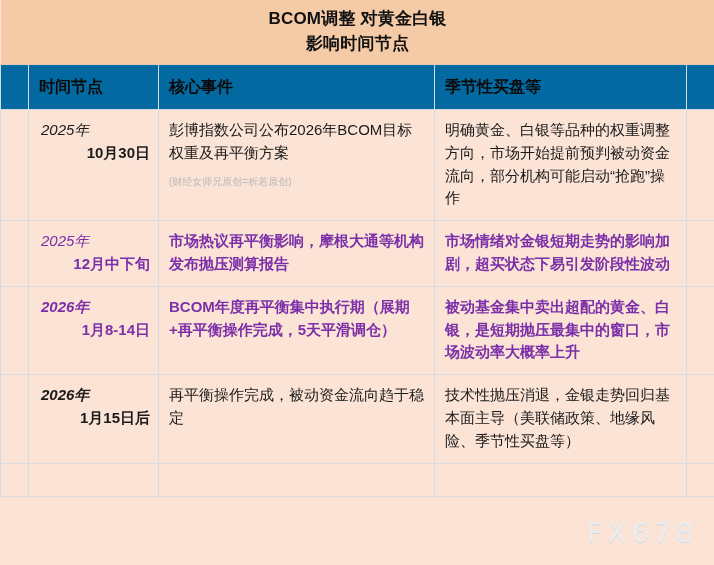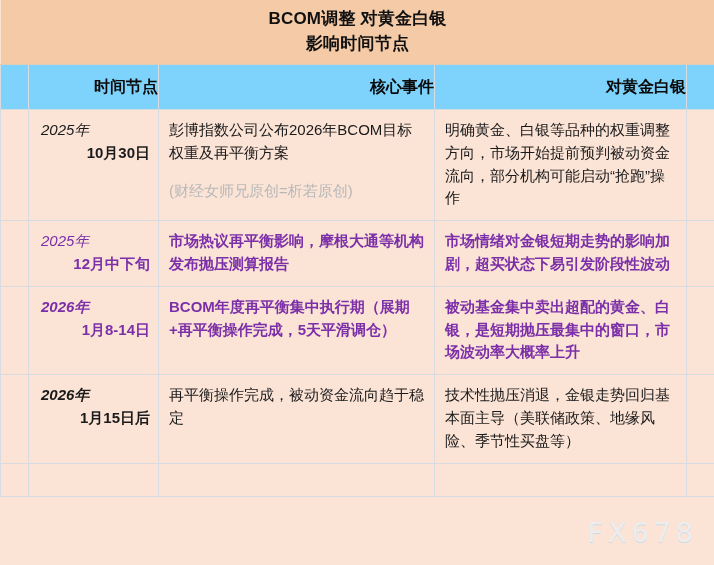--- a/index.html
+++ b/index.html
@@ -43,24 +43,23 @@
   .title-txt{
     font-size:17px;
     font-weight:bold;
     color:#111;
     line-height:1.45;
     letter-spacing:.2px;
   }
 
   
   tr.head td{
-    background:#7dd3fc;
+    background:#0369a1;
     height:44px;
     vertical-align:middle;
-    text-align:right;
   }
   .head-lbl{
     font-size:16px;
     font-weight:bold;
     color:#0a0a0a;
     padding-left:10px;
     display:block;
   }
 
   
@@ -77,22 +76,22 @@
   .date .d{ display:block; font-weight:bold;text-align:right; }
 
   .purple .cell, .purple .date .y, .purple .date .d{ color:#7B2FA8; }
   .purple .cell{ font-weight:bold; }
   .purple .date .y{ font-weight:normal; }
   .purple .date .d{ font-weight:bold; }
   tr.r3.purple .date .y{ font-weight:bold; }
 
   .note{
     display:block;
-    margin-top:16px;
-    font-size:15px;
+    margin-top:10px;
+    font-size:10px;
     color:#B8B8B8;
     font-weight:normal;
     line-height:1.3;
   }
 
   .filler td{ background:#FBE3D6; height:32px; }
 
   
   .wm{
     position:absolute;
@@ -131,21 +130,21 @@
 
     <tr class="head">
       <td></td>
       <td>
         <span class="head-lbl">时间节点</span>
       </td>
       <td>
         <span class="head-lbl">核心事件</span>
       </td>
       <td>
-        <span class="head-lbl">对黄金白银</span>
+        <span class="head-lbl">季节性买盘等</span>
       </td>
       <td></td>
     </tr>
 
     <tr class="body r0">
       <td></td>
       <td>
         <div class="cell date">
           <span class="y">2025年</span>
           <span class="d">10月30日</span>

